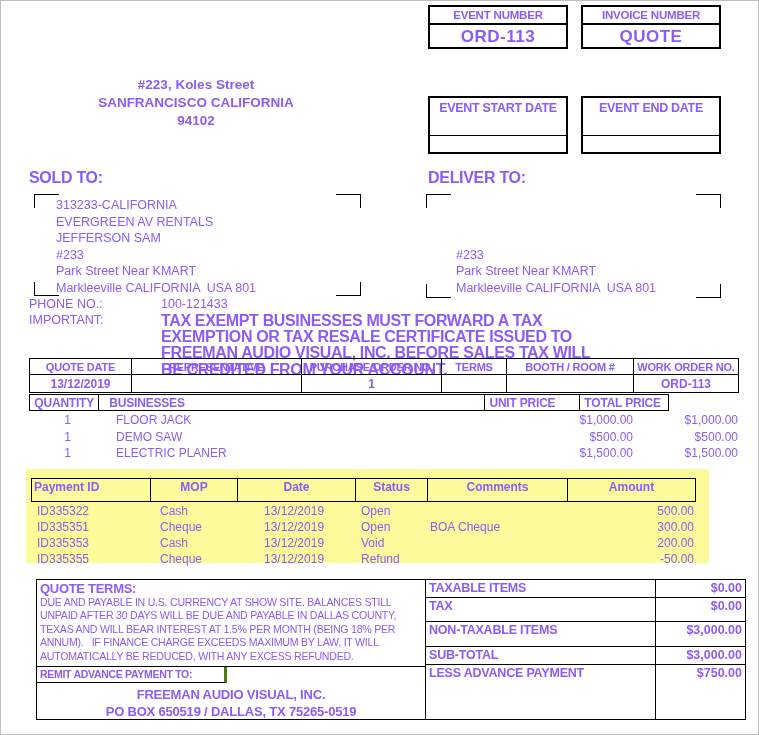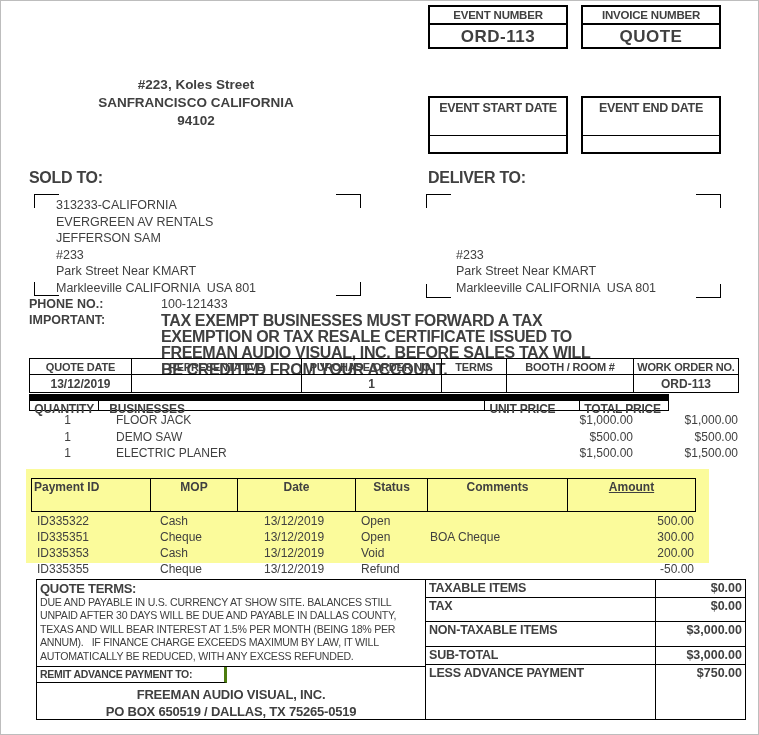--- a/index.html
+++ b/index.html
@@ -1,20 +1,20 @@
 <!DOCTYPE html>
 <html style="--highlight: #FBFB9B; --page_border: #BDBDBD;"><head>
 <meta charset="utf-8">
 <style>
   html,body{margin:0;padding:0;background:#fff;}
   *{box-sizing:border-box;}
   .page{
     position:relative;width:759px;height:735px;background:#fff;
     border:1px solid var(--page_border,#bdbdbd);
-    font-family:"Liberation Sans",sans-serif;color:#404040;overflow:hidden;
+    font-family:"Liberation Sans",sans-serif;color:#8b5cf6;overflow:hidden;
   }
 
   
   .meta-box{position:absolute;border:2px solid #000;background:#fff;}
   .meta-box .mlabel{font-weight:bold;font-size:11.5px;text-align:center;padding-top:2px;height:18px;border-bottom:2px solid #000;letter-spacing:-0.2px;}
   .meta-box .mvalue{font-weight:bold;font-size:17px;text-align:center;padding-top:2px;letter-spacing:0.5px;}
   .date-box{position:absolute;border:2px solid #000;background:#fff;}
   .date-box .dlabel{font-weight:bold;font-size:12.5px;text-align:center;padding-top:3px;height:38px;border-bottom:1px solid #000;letter-spacing:-0.3px;}
   .date-box .dvalue{height:16px;font-size:12px;text-align:center;}
 
@@ -24,49 +24,49 @@
 
   .addr{position:absolute;font-size:12.5px;line-height:16.5px;}
   .addr-line{height:16.5px;white-space:pre;}
 
   .crop{position:absolute;width:25px;height:14px;}
   .crop.tl{border-left:1.5px solid #000;border-top:1.5px solid #000;}
   .crop.tr{border-right:1.5px solid #000;border-top:1.5px solid #000;}
   .crop.bl{border-left:1.5px solid #000;border-bottom:1.5px solid #000;}
   .crop.br{border-right:1.5px solid #000;border-bottom:1.5px solid #000;}
 
-  .phone-label,.important-label{position:absolute;left:28px;font-weight:bold;font-size:12.5px;}
+  .phone-label,.important-label{position:absolute;left:28px;font-weight:normal;font-size:12.5px;}
   .phone-value{position:absolute;left:160px;font-size:12.5px;}
   .important-text{position:absolute;left:160px;width:440px;font-weight:bold;font-size:16px;line-height:16.2px;letter-spacing:-0.35px;white-space:pre-wrap;}
 
   
   .info-table{position:absolute;left:28px;top:357px;width:709px;border-collapse:collapse;table-layout:fixed;}
   .info-table td{border:1px solid #000;text-align:center;overflow:hidden;}
   .info-table .ih td{font-weight:bold;font-size:11px;height:16px;letter-spacing:-0.2px;}
   .info-table .iv td{font-weight:bold;font-size:12px;height:18px;}
 
   
-  .items-header{position:absolute;left:28px;top:393px;width:640px;height:17px;display:flex;border-top:7px solid #000000;border-bottom:1px solid #000;font-weight:bold;font-size:12px;letter-spacing:-0.2px;}
+  .items-header{position:absolute;left:28px;top:393px;width:640px;height:17px;display:flex;border-top:1px solid #000000;border-bottom:1px solid #000;font-weight:bold;font-size:12px;letter-spacing:-0.2px;}
   .items-header>div{border-left:1px solid #000;padding:1px 0 0 4px;}
   .items-header>div:last-child{border-right:1px solid #000;}
   .ih-qty{width:77px;text-align:center;padding-left:0 !important;}
   .ih-desc{width:428px;padding-left:10px !important;}
   .ih-unit{width:105px;}
   .ih-total{width:99px;}
 
   .item-rows{position:absolute;left:28px;top:412px;width:709px;font-size:12px;}
   .item-row{display:flex;height:16.5px;}
   .ir-qty{width:77px;text-align:center;}
   .ir-desc{width:428px;padding-left:10px;}
   .ir-unit{width:105px;text-align:right;padding-right:6px;}
   .ir-total{width:99px;text-align:right;}
 
   
   .pay-band{position:absolute;left:25px;top:468px;width:683px;height:94px;background:var(--highlight,#fbfb9b);}
-  .pay-header{display:flex;margin:9px 0 0 5px;height:34px;font-weight:bold;font-size:12px;}
+  .pay-header{display:flex;margin:9px 0 0 5px;height:24px;font-weight:bold;font-size:12px;}
   .pay-header>div{border:1px solid #000;border-left:none;padding-top:1px;text-align:center;}
   .pay-header>div:first-child{border-left:1px solid #000;text-align:left;padding-left:2px;}
   .pay-rows{margin-left:5px;font-size:12px;}
   .pay-row{display:flex;height:16px;align-items:flex-end;}
   .pc-id{width:120px;padding-left:6px;}
   .pc-mop{width:87px;padding-left:9px;}
   .pc-date{width:118px;padding-left:26px;}
   .pc-status{width:72px;padding-left:5px;}
   .pc-comments{width:140px;padding-left:2px;}
   .pc-amount{width:128px;text-align:right;padding-right:2px;}
@@ -197,21 +197,21 @@
     </div>
   </div>
 
   <div class="pay-band">
     <div class="pay-header">
       <div style="width:120px;">Payment ID</div>
       <div style="width:87px;">MOP</div>
       <div style="width:118px;">Date</div>
       <div style="width:72px;">Status</div>
       <div style="width:140px;">Comments</div>
-      <div style="width:128px;text-decoration:underline;">Amount</div>
+      <div style="width:128px;">Amount</div>
     </div>
     <div class="pay-rows">
       <div class="pay-row">
         <div class="pc-id">ID335322</div>
         <div class="pc-mop">Cash</div>
         <div class="pc-date">13/12/2019</div>
         <div class="pc-status">Open</div>
         <div class="pc-comments"></div>
         <div class="pc-amount">500.00</div>
       </div>

